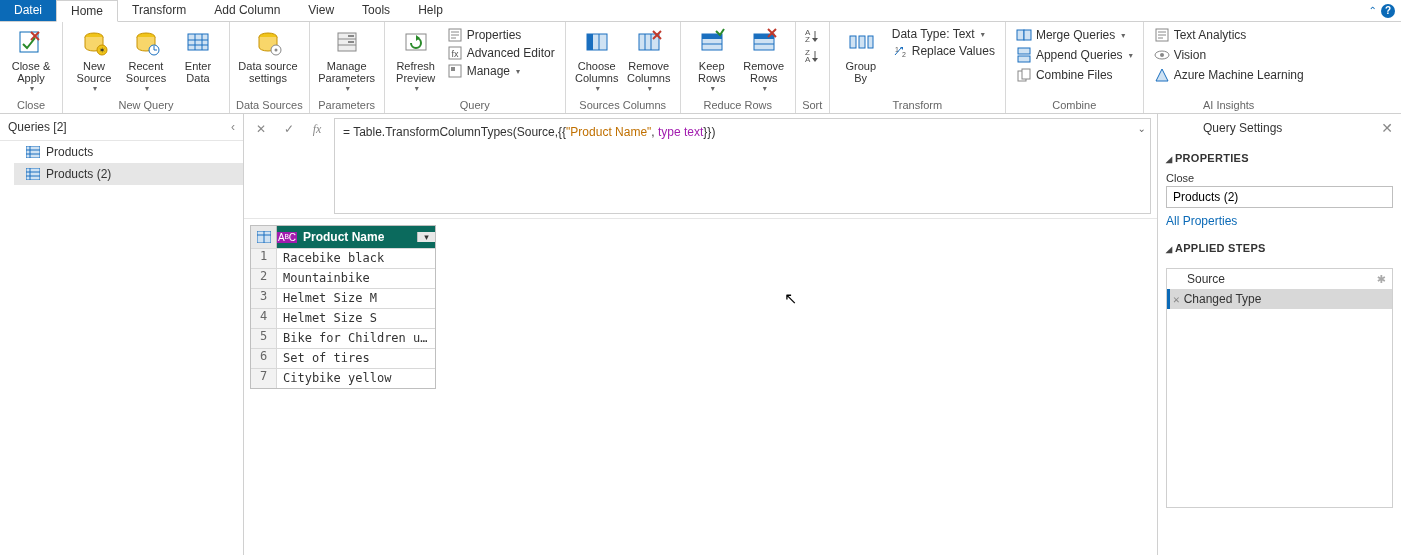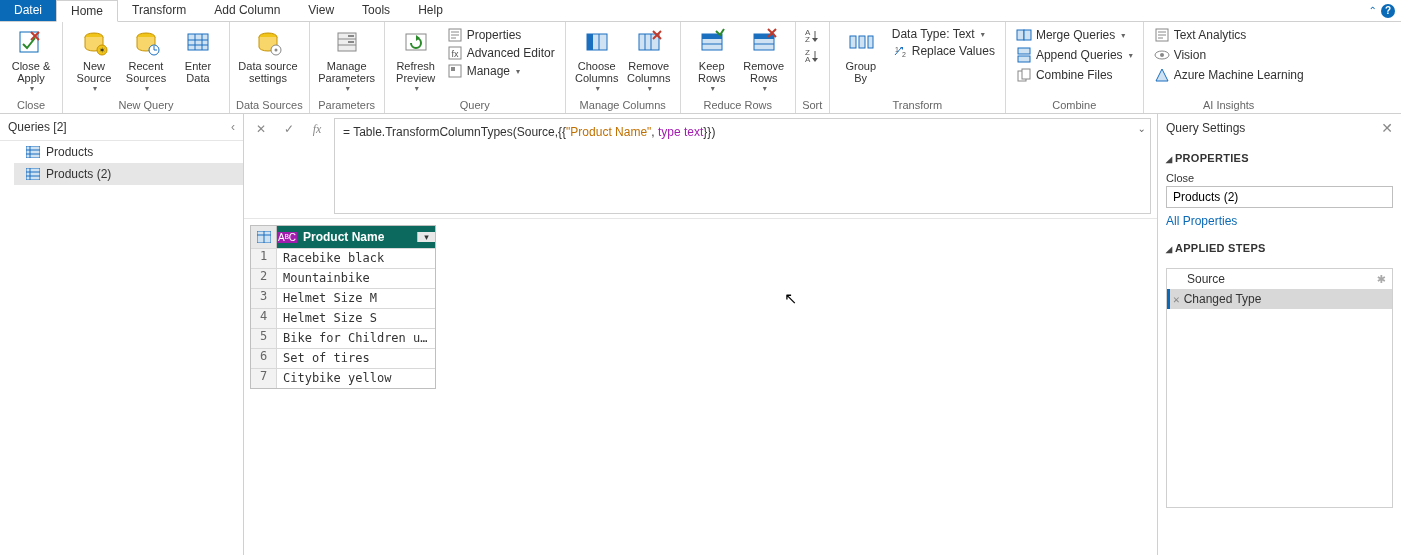--- a/index.html
+++ b/index.html
@@ -52,21 +52,21 @@
   .gh-type { width: 20px; background: #a21caf; color:#fff; display:flex; align-items:center; justify-content:center; font-size:10px; }
   .gh-name { flex: 1; padding: 0 6px; font-weight: 600; font-size:12px;}
   .gh-drop { width: 18px; background: #e8e8e8; color:#333; display:flex; align-items:center; justify-content:center; font-size:9px; border-left:1px solid #bfbfbf;}
   .grid-row { display: flex; height: 20px; border-top: 1px solid #d8d8d8; }
   .gr-num { width: 26px; text-align: center; background: #f2f2f2; border-right: 1px solid #d8d8d8; font-family: Consolas, monospace; color:#666; }
   .gr-cell { width: 158px; padding: 2px 6px; font-family: Consolas, monospace; font-size: 12px; overflow:hidden; text-overflow: ellipsis; white-space:nowrap; }
 
   .cursor-ptr { position: absolute; left: 540px; top: 70px; font-size: 16px; color: #000; }
 
   .settings-pane { width: 244px; border-left: 1px solid #d0d0d0; display: flex; flex-direction: column; padding: 0; }
-  .sp-header { display: flex; align-items: center; padding: 6px 8px; }
+  .sp-header { display: flex; align-items: center; padding: 6px 8px; margin-left: 37px; }
   .sp-header .t { flex: 1; }
   .sp-close { font-size: 14px; color: #888; }
   .sp-section { padding: 4px 8px; }
   .sp-shead { font-weight: 600; font-size: 11px; letter-spacing: 0.3px; padding: 6px 0; }
   .sp-shead::before { content: "◢ "; font-size: 8px; color:#444; }
   .sp-label { font-size: 11px; padding: 2px 0; }
   .sp-input { width: 100%; border: 1px solid #bfbfbf; padding: 3px 6px; font-size: 12px; }
   .sp-link { color: #0b6ab7; font-size: 12px; padding-top: 6px; cursor: default; }
   .steps-box { border: 1px solid #cfcfcf; margin: 4px 8px 8px 8px; height: 240px; }
   .step { display: flex; align-items: center; padding: 3px 6px; gap: 4px; }
@@ -262,21 +262,21 @@
               <line x1="10" y1="6" x2="10" y2="22" stroke="#1a6fbf"></line>
               <line x1="16" y1="6" x2="16" y2="22" stroke="#1a6fbf"></line>
               <line x1="18" y1="3" x2="26" y2="11" stroke="#c0392b" stroke-width="2"></line>
               <line x1="26" y1="3" x2="18" y2="11" stroke="#c0392b" stroke-width="2"></line>
             </svg>
           </div>
         <div class="lbl" style="white-space:pre-line">Remove
 Columns</div>
       </div>
     </div>
-    <div class="rgroup-label">Manage Columns</div>
+    <div class="rgroup-label">Sources Columns</div>
   </div>
 
   <div class="rgroup">
     <div class="rgroup-body">
       <div class="rbtn caret">
         <div class="ico">
             <svg width="28" height="28">
               <rect x="4" y="6" width="20" height="16" fill="#cfe2f3" stroke="#1a6fbf"></rect>
               <rect x="4" y="6" width="20" height="5" fill="#1a6fbf"></rect>
               <line x1="4" y1="16" x2="24" y2="16" stroke="#1a6fbf"></line>

